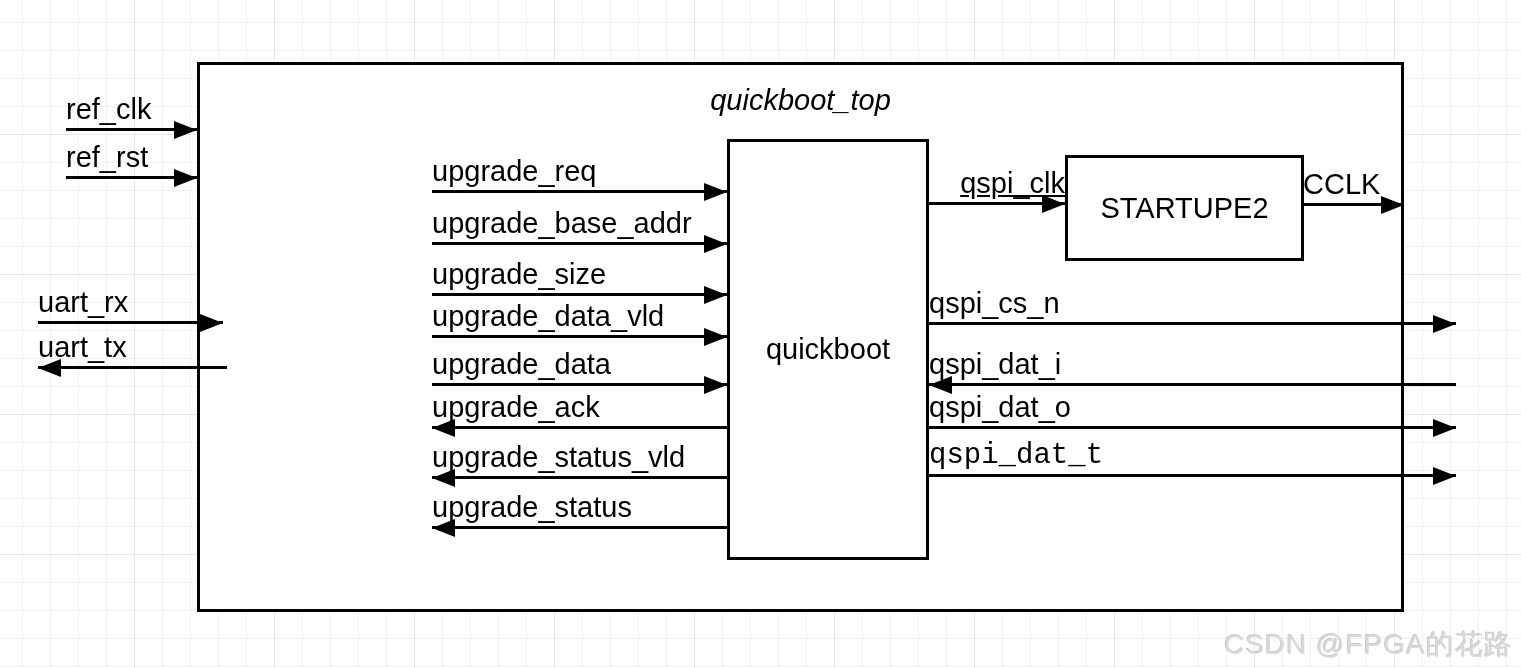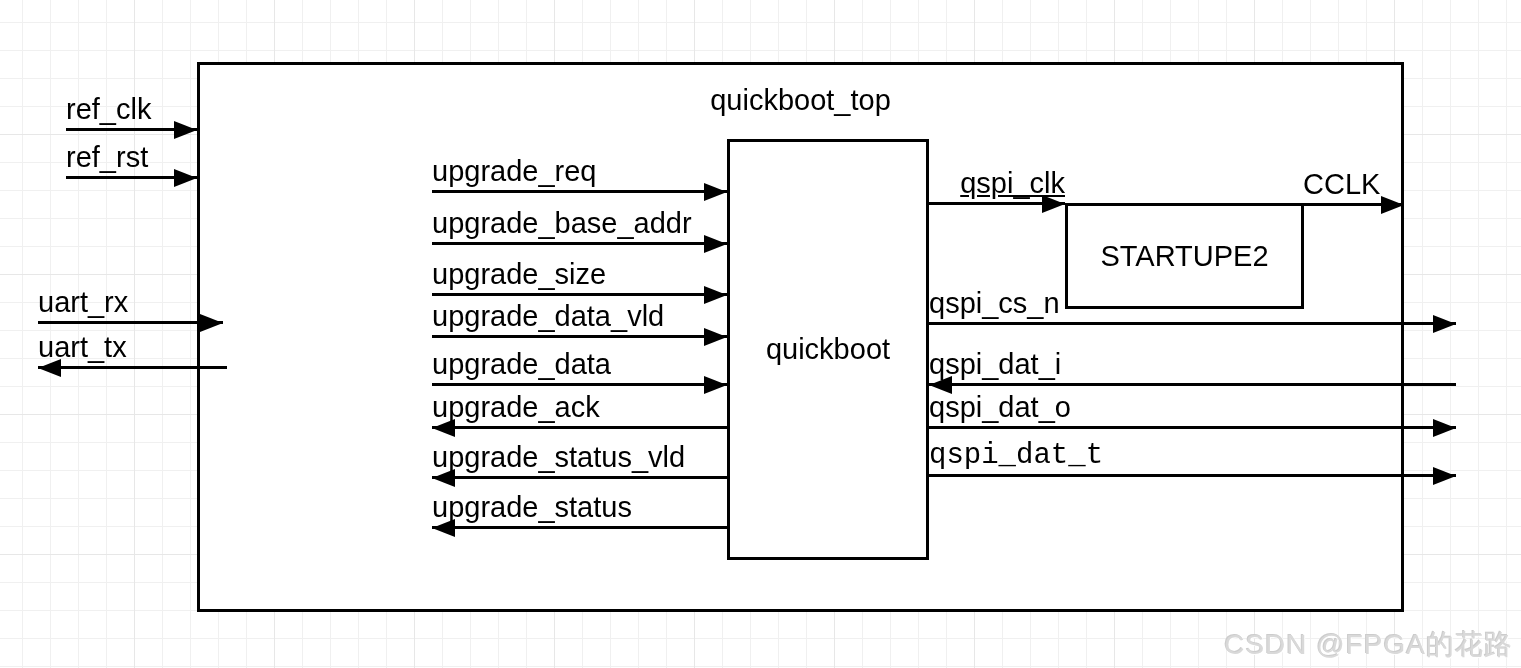--- a/index.html
+++ b/index.html
@@ -24,21 +24,21 @@
     border:3px solid #000;
     box-sizing:border-box;
   }
   .box-label{
     position:absolute;left:0;top:0;right:0;bottom:0;
     display:flex;align-items:center;justify-content:center;
     font-size:29px;line-height:1;white-space:nowrap;
   }
   .outer-title{
     position:absolute;left:197px;top:84px;width:1207px;
-    text-align:center;font-size:29px;white-space:nowrap;
+    text-align:center;font-size:29px;white-space:nowrap;font-style:italic;
   }
   .sig{position:absolute;height:0;}
   .sig-line{position:absolute;left:0;right:0;top:-2px;border-top:3px solid #000;}
   .sig-label{
     position:absolute;left:0;right:0;bottom:6px;
     text-align:left;font-size:29px;line-height:1;white-space:nowrap;
   }
   .arrow{position:absolute;top:-9px;width:0;height:0;}
   .arrow-right{right:0;border-left:23px solid #000;border-top:9px solid transparent;border-bottom:9px solid transparent;}
   .arrow-left{left:0;border-right:23px solid #000;border-top:9px solid transparent;border-bottom:9px solid transparent;}
@@ -56,21 +56,21 @@
 <div class="canvas">
 
   <div class="box" style="left:197px;top:62px;width:1207px;height:550px;"></div>
   <div class="outer-title">quickboot_top</div>
 
 
   <div class="box" style="left:727px;top:139px;width:202px;height:421px;">
     <div class="box-label">quickboot</div>
   </div>
 
-  <div class="box" style="left:1065px;top:155px;width:239px;height:106px;margin-top:48px;">
+  <div class="box" style="left:1065px;top:155px;width:239px;height:106px;">
     <div class="box-label">STARTUPE2</div>
   </div>
 
   <div class="sig" style="left:66px;top:130px;width:131px;">
     <span class="sig-label">ref_clk</span>
     <div class="sig-line"></div>
     <div class="arrow arrow-right"></div>
   </div>
 
   <div class="sig" style="left:66px;top:178px;width:131px;">

